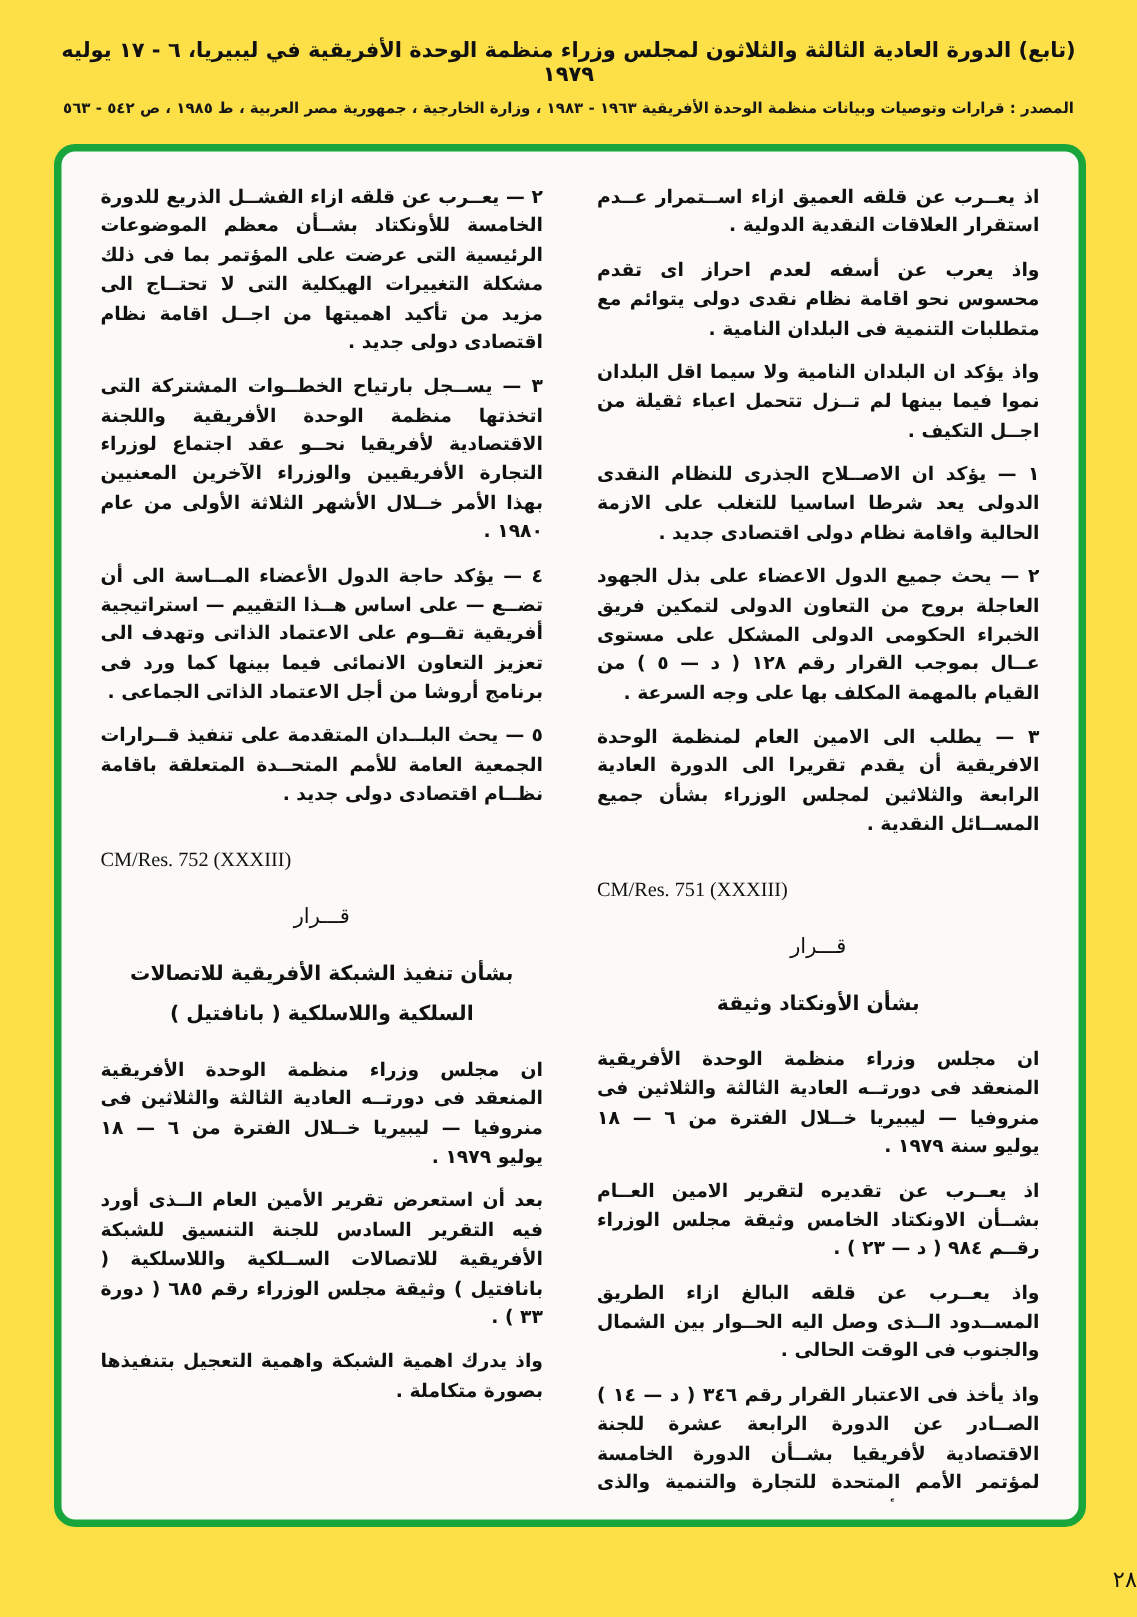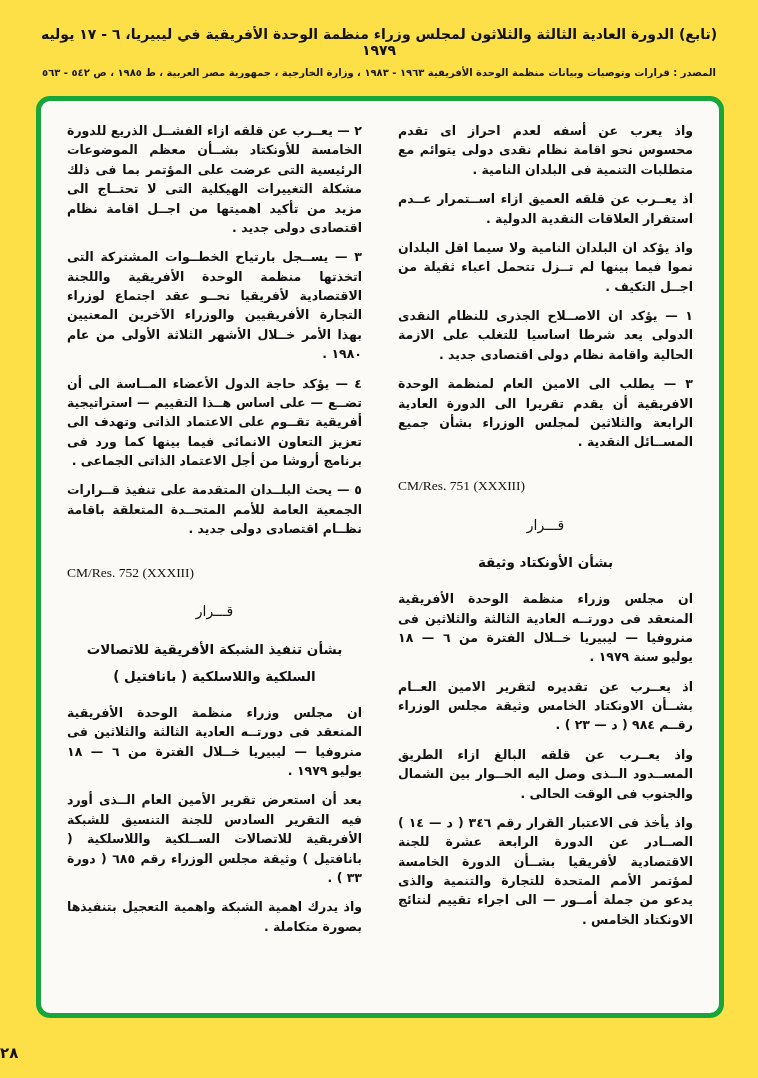--- a/index.html
+++ b/index.html
@@ -77,43 +77,44 @@
     font-size:13.5px;
     font-weight:bold;
     margin:0 0 6px 0;
   }
   .col .subtitle.last{
     margin-bottom:16px;
   }
   .page-number{
     position:absolute;
     bottom:16px;
-    left:0;right:0;
-    text-align:left;
+    left:12px;right:0;
+    text-align:right;
     font-size:15px;
-    font-weight:bold;
+    font-weight:normal;
   }
 </style>
 </head>
 <body>
 
 <div class="page" style="background: #fde047; color: rgb(17, 17, 17);">
 
   <div class="header">
     <div class="header-line1">(تابع) الدورة العادية الثالثة والثلاثون لمجلس وزراء منظمة الوحدة الأفريقية في ليبيريا، ٦ - ١٧ يوليه ١٩٧٩</div>
     <div class="header-line2">المصدر : قرارات وتوصيات وبيانات منظمة الوحدة الأفريقية ١٩٦٣ - ١٩٨٣ ، وزارة الخارجية ، جمهورية مصر العربية ، ط ١٩٨٥ ، ص ٥٤٢ - ٥٦٣</div>
   </div>
 
   <div class="frame" style="border-color: rgb(24, 165, 60);">
     <div class="columns">
       <div class="col" id="col-right">
+          <p class="para">اذ يعــرب عن قلقه العميق ازاء اســتمرار عــدم استقرار العلاقات النقدية الدولية .</p>
           <p class="para">واذ يعرب عن أسفه لعدم احراز اى تقدم محسوس نحو اقامة نظام نقدى دولى يتوائم مع متطلبات التنمية فى البلدان النامية .</p>
-          <p class="para">اذ يعــرب عن قلقه العميق ازاء اســتمرار عــدم استقرار العلاقات النقدية الدولية .</p>
           <p class="para">واذ يؤكد ان البلدان النامية ولا سيما اقل البلدان نموا فيما بينها لم تــزل تتحمل اعباء ثقيلة من اجــل التكيف .</p>
           <p class="para">١ — يؤكد ان الاصــلاح الجذرى للنظام النقدى الدولى يعد شرطا اساسيا للتغلب على الازمة الحالية واقامة نظام دولى اقتصادى جديد .</p>
+          <p class="para">٢ — يحث جميع الدول الاعضاء على بذل الجهود العاجلة بروح من التعاون الدولى لتمكين فريق الخبراء الحكومى الدولى المشكل على مستوى عــال بموجب القرار رقم ١٢٨ ( د — ٥ ) من القيام بالمهمة المكلف بها على وجه السرعة .</p>
           <p class="para">٣ — يطلب الى الامين العام لمنظمة الوحدة الافريقية أن يقدم تقريرا الى الدورة العادية الرابعة والثلاثين لمجلس الوزراء بشأن جميع المســائل النقدية .</p>
           <div class="ref">CM/Res. 751 (XXXIII)</div>
           <div class="title">قـــرار</div>
           <div class="subtitle last">بشأن الأونكتاد وثيقة</div>
           <p class="para">ان مجلس وزراء منظمة الوحدة الأفريقية المنعقد فى دورتــه العادية الثالثة والثلاثين فى منروفيا — ليبيريا خــلال الفترة من ٦ — ١٨ يوليو سنة ١٩٧٩ .</p>
           <p class="para">اذ يعــرب عن تقديره لتقرير الامين العــام بشــأن الاونكتاد الخامس وثيقة مجلس الوزراء رقــم ٩٨٤ ( د — ٢٣ ) .</p>
           <p class="para">واذ يعــرب عن قلقه البالغ ازاء الطريق المســدود الــذى وصل اليه الحــوار بين الشمال والجنوب فى الوقت الحالى .</p>
           <p class="para">واذ يأخذ فى الاعتبار القرار رقم ٣٤٦ ( د — ١٤ ) الصــادر عن الدورة الرابعة عشرة للجنة الاقتصادية لأفريقيا بشــأن الدورة الخامسة لمؤتمر الأمم المتحدة للتجارة والتنمية والذى يدعو من جملة أمــور — الى اجراء تقييم لنتائج الاونكتاد الخامس .</p>
         </div>
       <div class="col" id="col-left">

